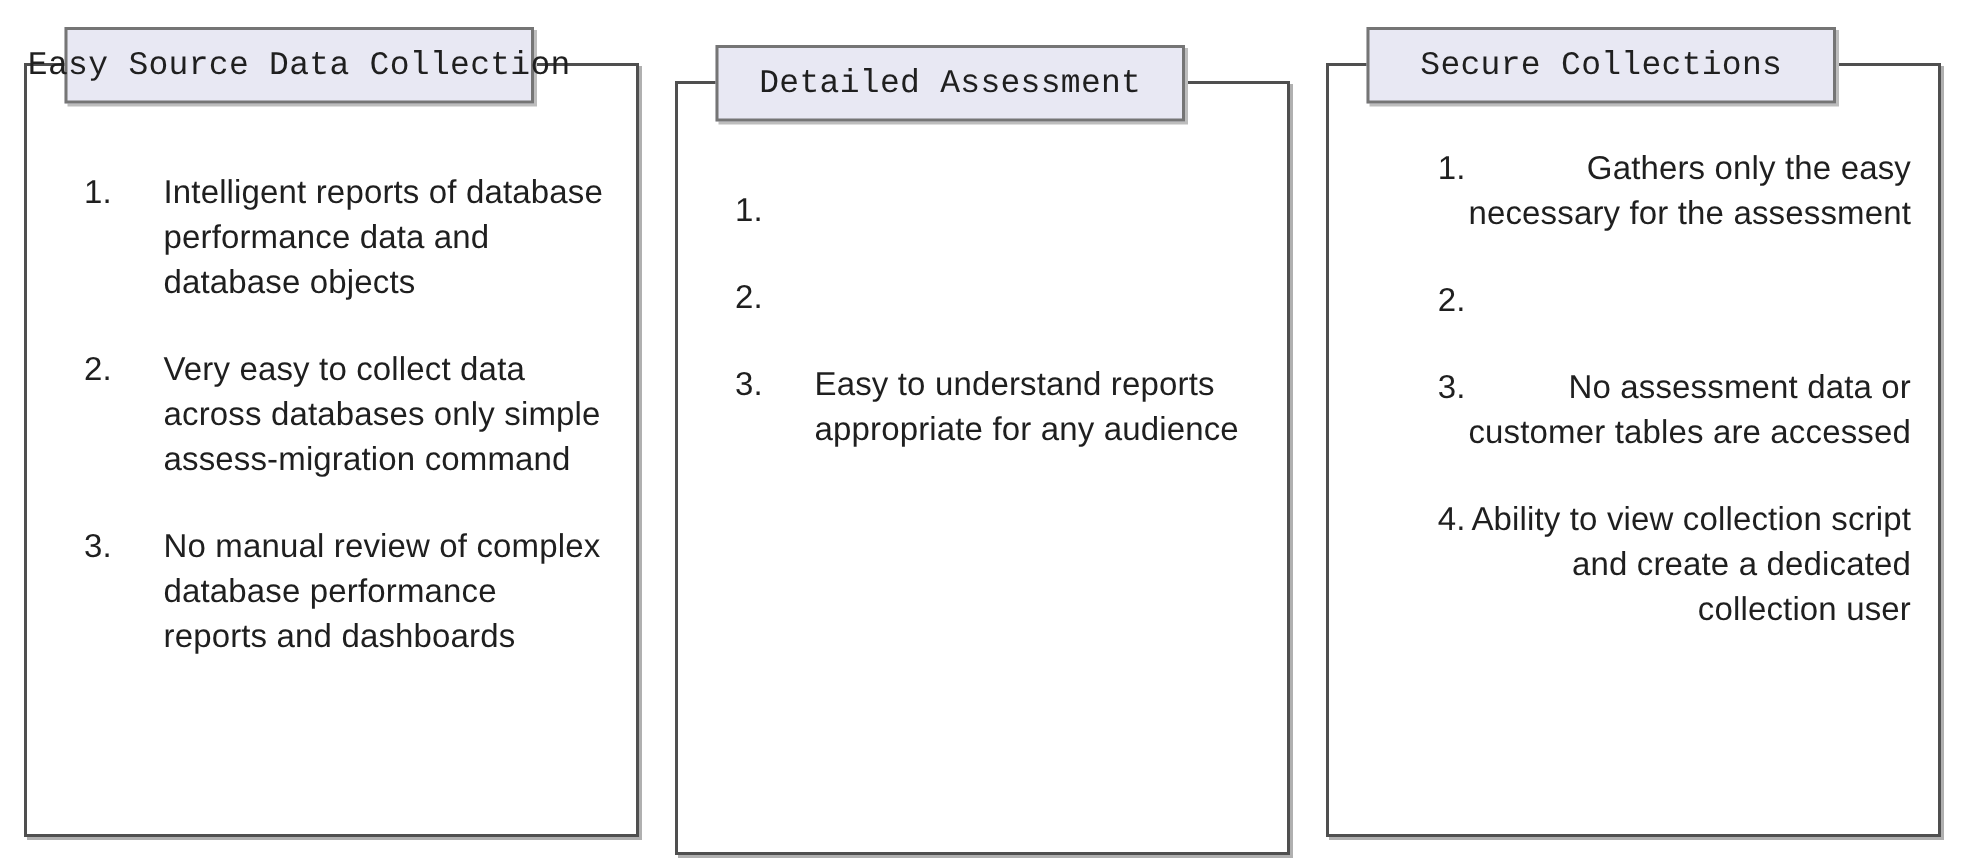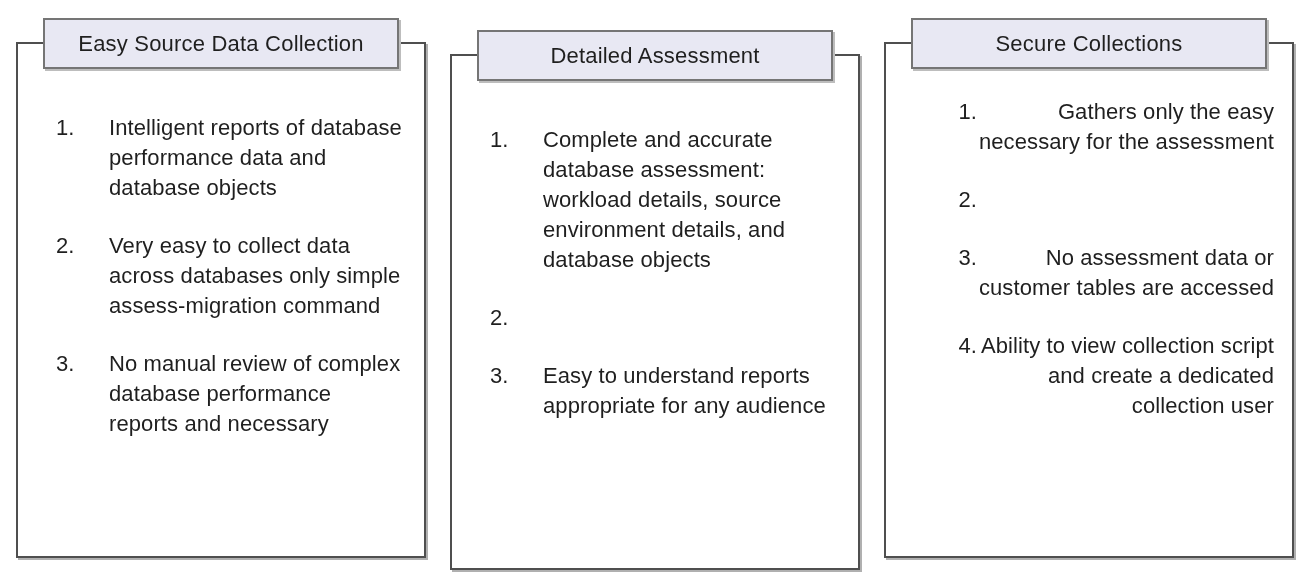--- a/index.html
+++ b/index.html
@@ -33,30 +33,31 @@
     height: 516px;
     box-sizing: border-box;
     border: 2px solid #4f4f4f;
     background: #ffffff;
     box-shadow: 2px 2px 0 #b0b0b0;
   }
   .header-box {
     position: absolute;
     top: 18px;
     left: 27px;
-    width: 356px;
+    width: 313px;
     height: 51px;
     box-sizing: border-box;
     border: 2px solid #757575;
     background: #e8e8f3;
     box-shadow: 2px 2px 0 #bdbdbd;
     display: flex;
     align-items: center;
     justify-content: center;
     z-index: 2;
+    font-family: Liberation Mono, monospace;
   }
   .header-title {
     font-size: 22px;
     color: #1f1f1f;
     letter-spacing: 0.2px;
     white-space: nowrap;
   }
   .list {
     position: absolute;
     top: 43px;
@@ -97,34 +98,33 @@
       <div class="item">
         <span class="num">1.</span>
         <span class="txt">Intelligent reports of database performance data and database objects</span>
       </div>
       <div class="item">
         <span class="num">2.</span>
         <span class="txt">Very easy to collect data across databases only simple assess-migration command</span>
       </div>
       <div class="item">
         <span class="num">3.</span>
-        <span class="txt">No manual review of complex database performance reports and necessary</span>
+        <span class="txt">No manual review of complex database performance reports and dashboards</span>
       </div>
     </div>
   </div>
 
   <div class="panel panel-2">
     <div class="main-box"></div>
     <div class="header-box">
       <span class="header-title">Detailed Assessment</span>
     </div>
     <div class="list">
       <div class="item">
         <span class="num">1.</span>
-        <span class="txt">Complete and accurate database assessment: workload details, source environment details, and database objects</span>
       </div>
       <div class="item">
         <span class="num">2.</span>
       </div>
       <div class="item">
         <span class="num">3.</span>
         <span class="txt">Easy to understand reports appropriate for any audience</span>
       </div>
     </div>
   </div>

